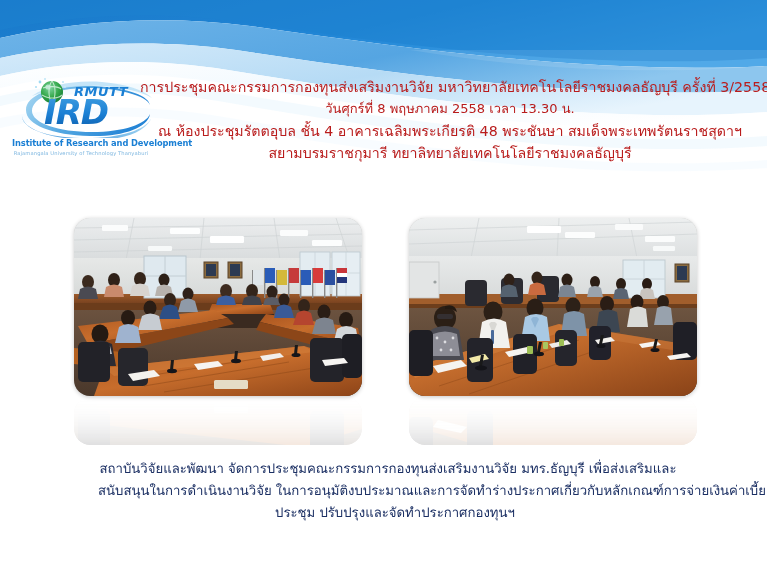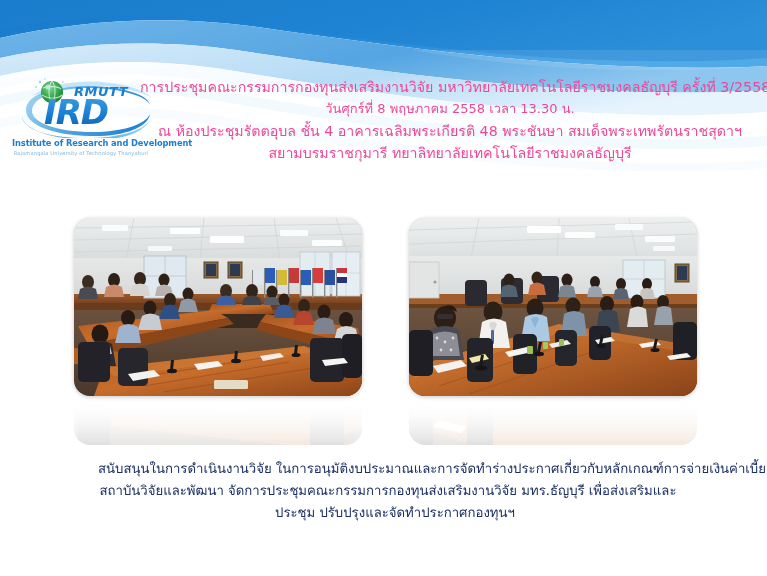--- a/index.html
+++ b/index.html
@@ -84,21 +84,21 @@
     width: 620px;
     text-align: center;
     font-family: "DejaVu Sans", "Liberation Sans", sans-serif;
     color: #15366b;
   }
   .header-text .hline {
     display: block;
     font-size: 14.4px;
     line-height: 22px;
     white-space: nowrap;
-    color: #ec4899;
+    color: #b91c1c;
   }
   .header-text .hline.l1 { font-size: 14.2px; }
   .header-text .hline.l2 { font-size: 13px; }
   .header-text .hline.l3 { font-size: 14.2px; }
   .header-text .hline.l4 { font-size: 14.2px; }
 
   
   .photo-row {
     position: absolute;
     left: 0;
@@ -608,18 +608,18 @@
             <path d="M24,148 l28,-6 l6,6 l-29,7 Z" fill="#f5f3f0"></path>
           </svg>
         </div>
         <div class="refl-fade"></div>
       </div>
     </div>
 
   </div>
 
   <div class="caption">
+    <span class="cline c1">สถาบันวิจัยและพัฒนา จัดการประชุมคณะกรรมการกองทุนส่งเสริมงานวิจัย มทร.ธัญบุรี เพื่อส่งเสริมและ</span>
     <span class="cline c2">สนับสนุนในการดำเนินงานวิจัย ในการอนุมัติงบประมาณและการจัดทำร่างประกาศเกี่ยวกับหลักเกณฑ์การจ่ายเงินค่าเบี้ย</span>
-    <span class="cline c1">สถาบันวิจัยและพัฒนา จัดการประชุมคณะกรรมการกองทุนส่งเสริมงานวิจัย มทร.ธัญบุรี เพื่อส่งเสริมและ</span>
     <span class="cline c3">ประชุม ปรับปรุงและจัดทำประกาศกองทุนฯ</span>
   </div>
 
 </div>
 
 </body></html>

